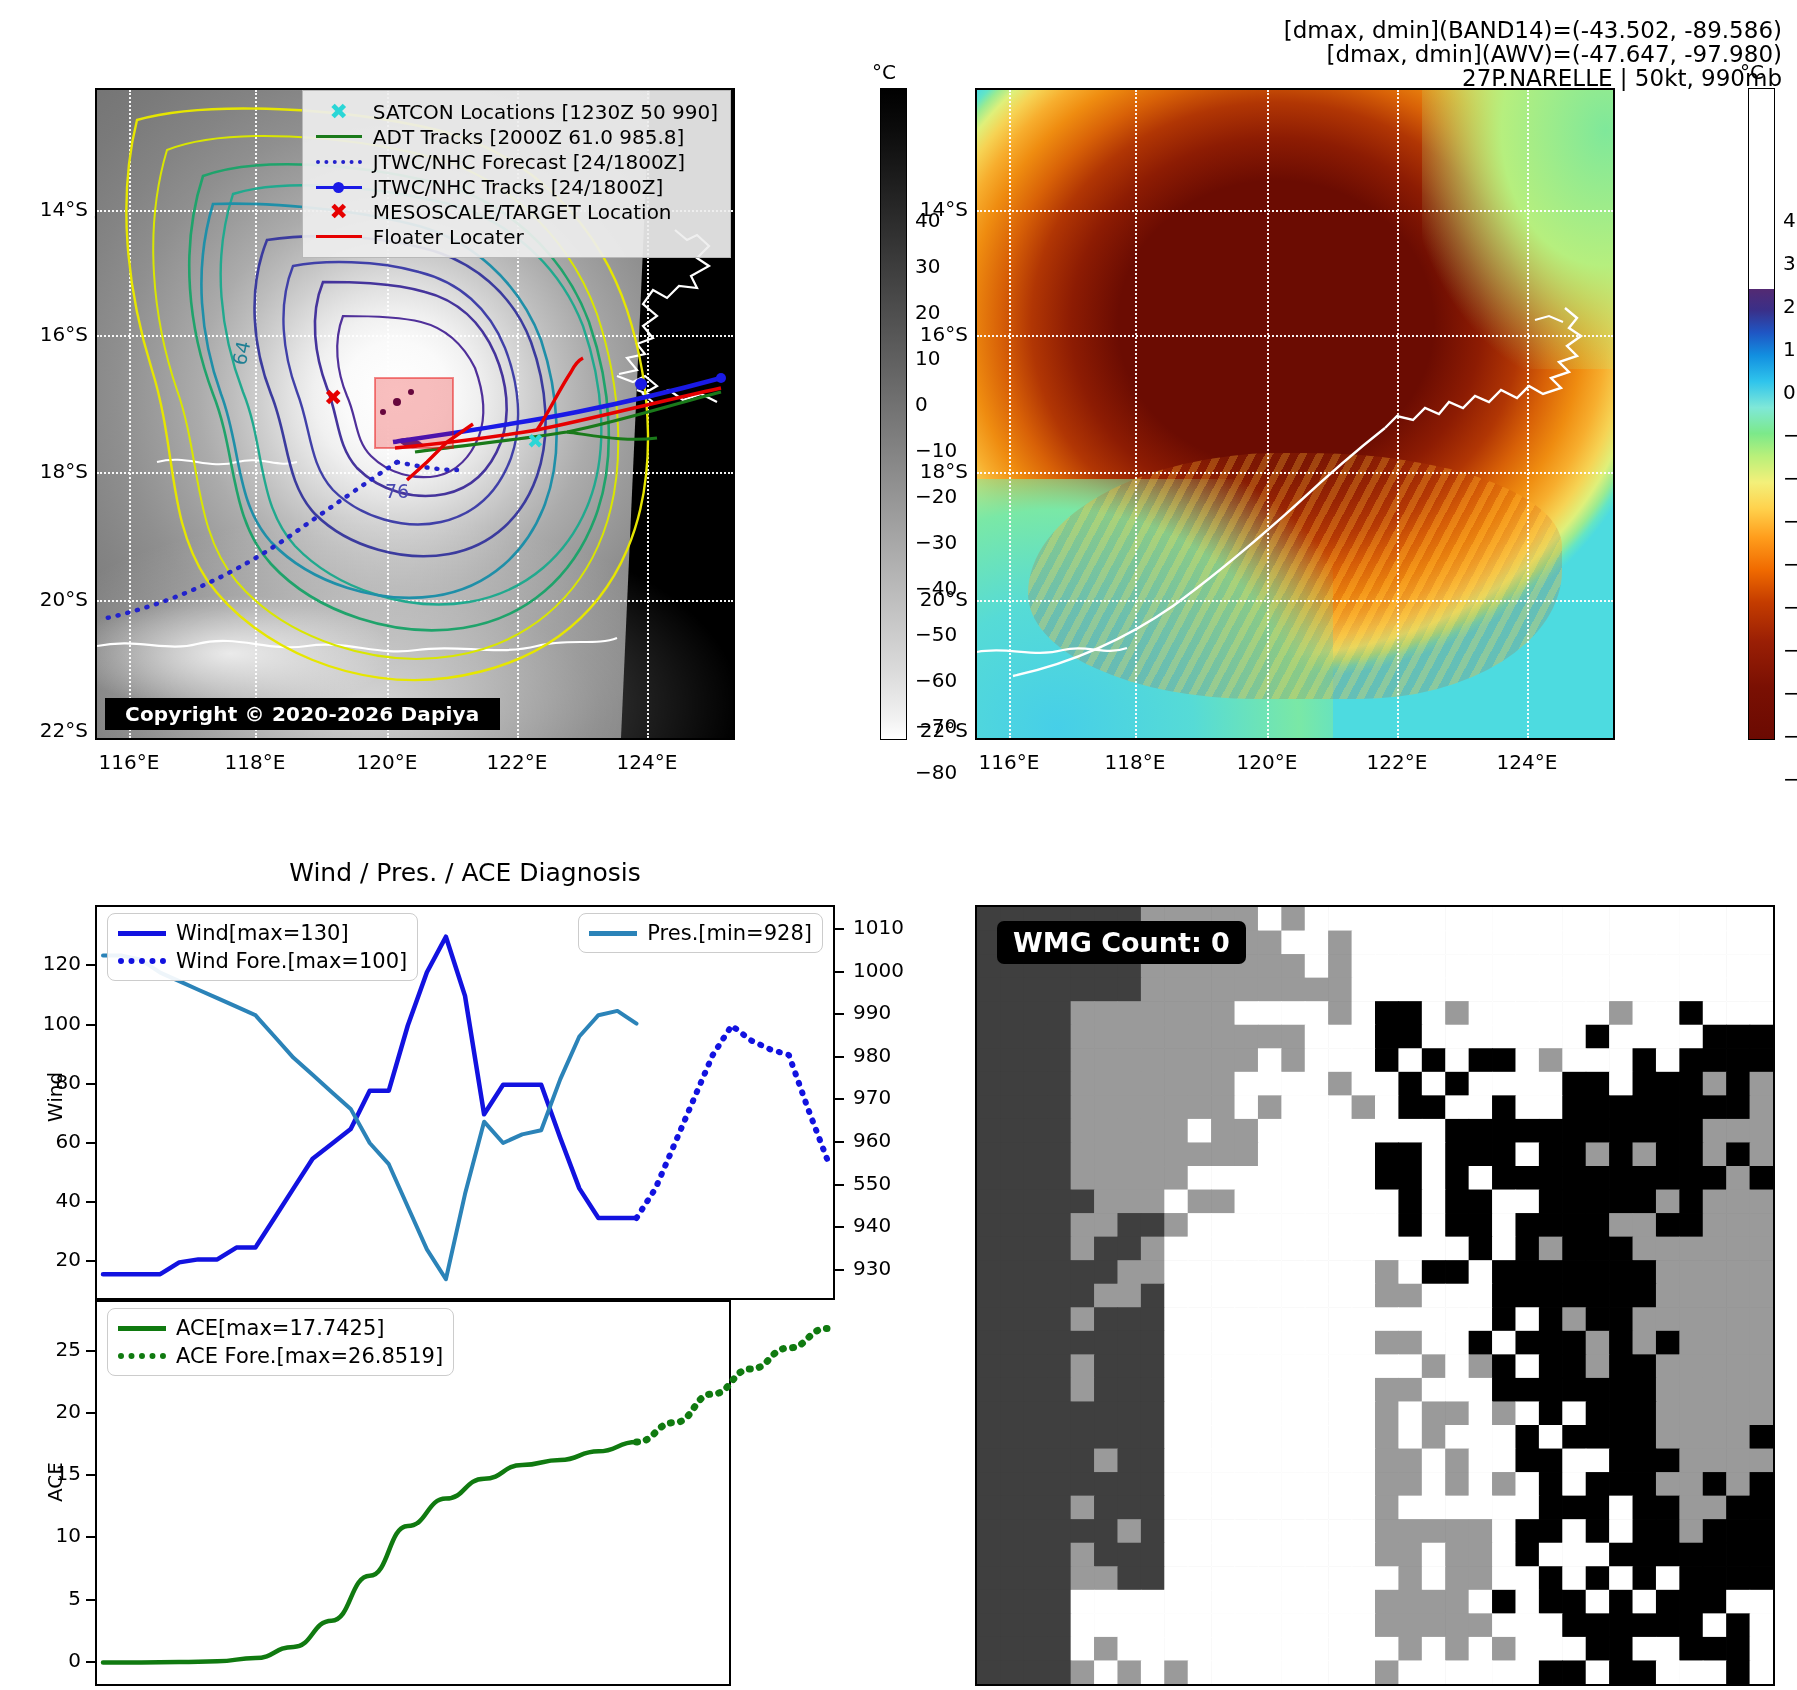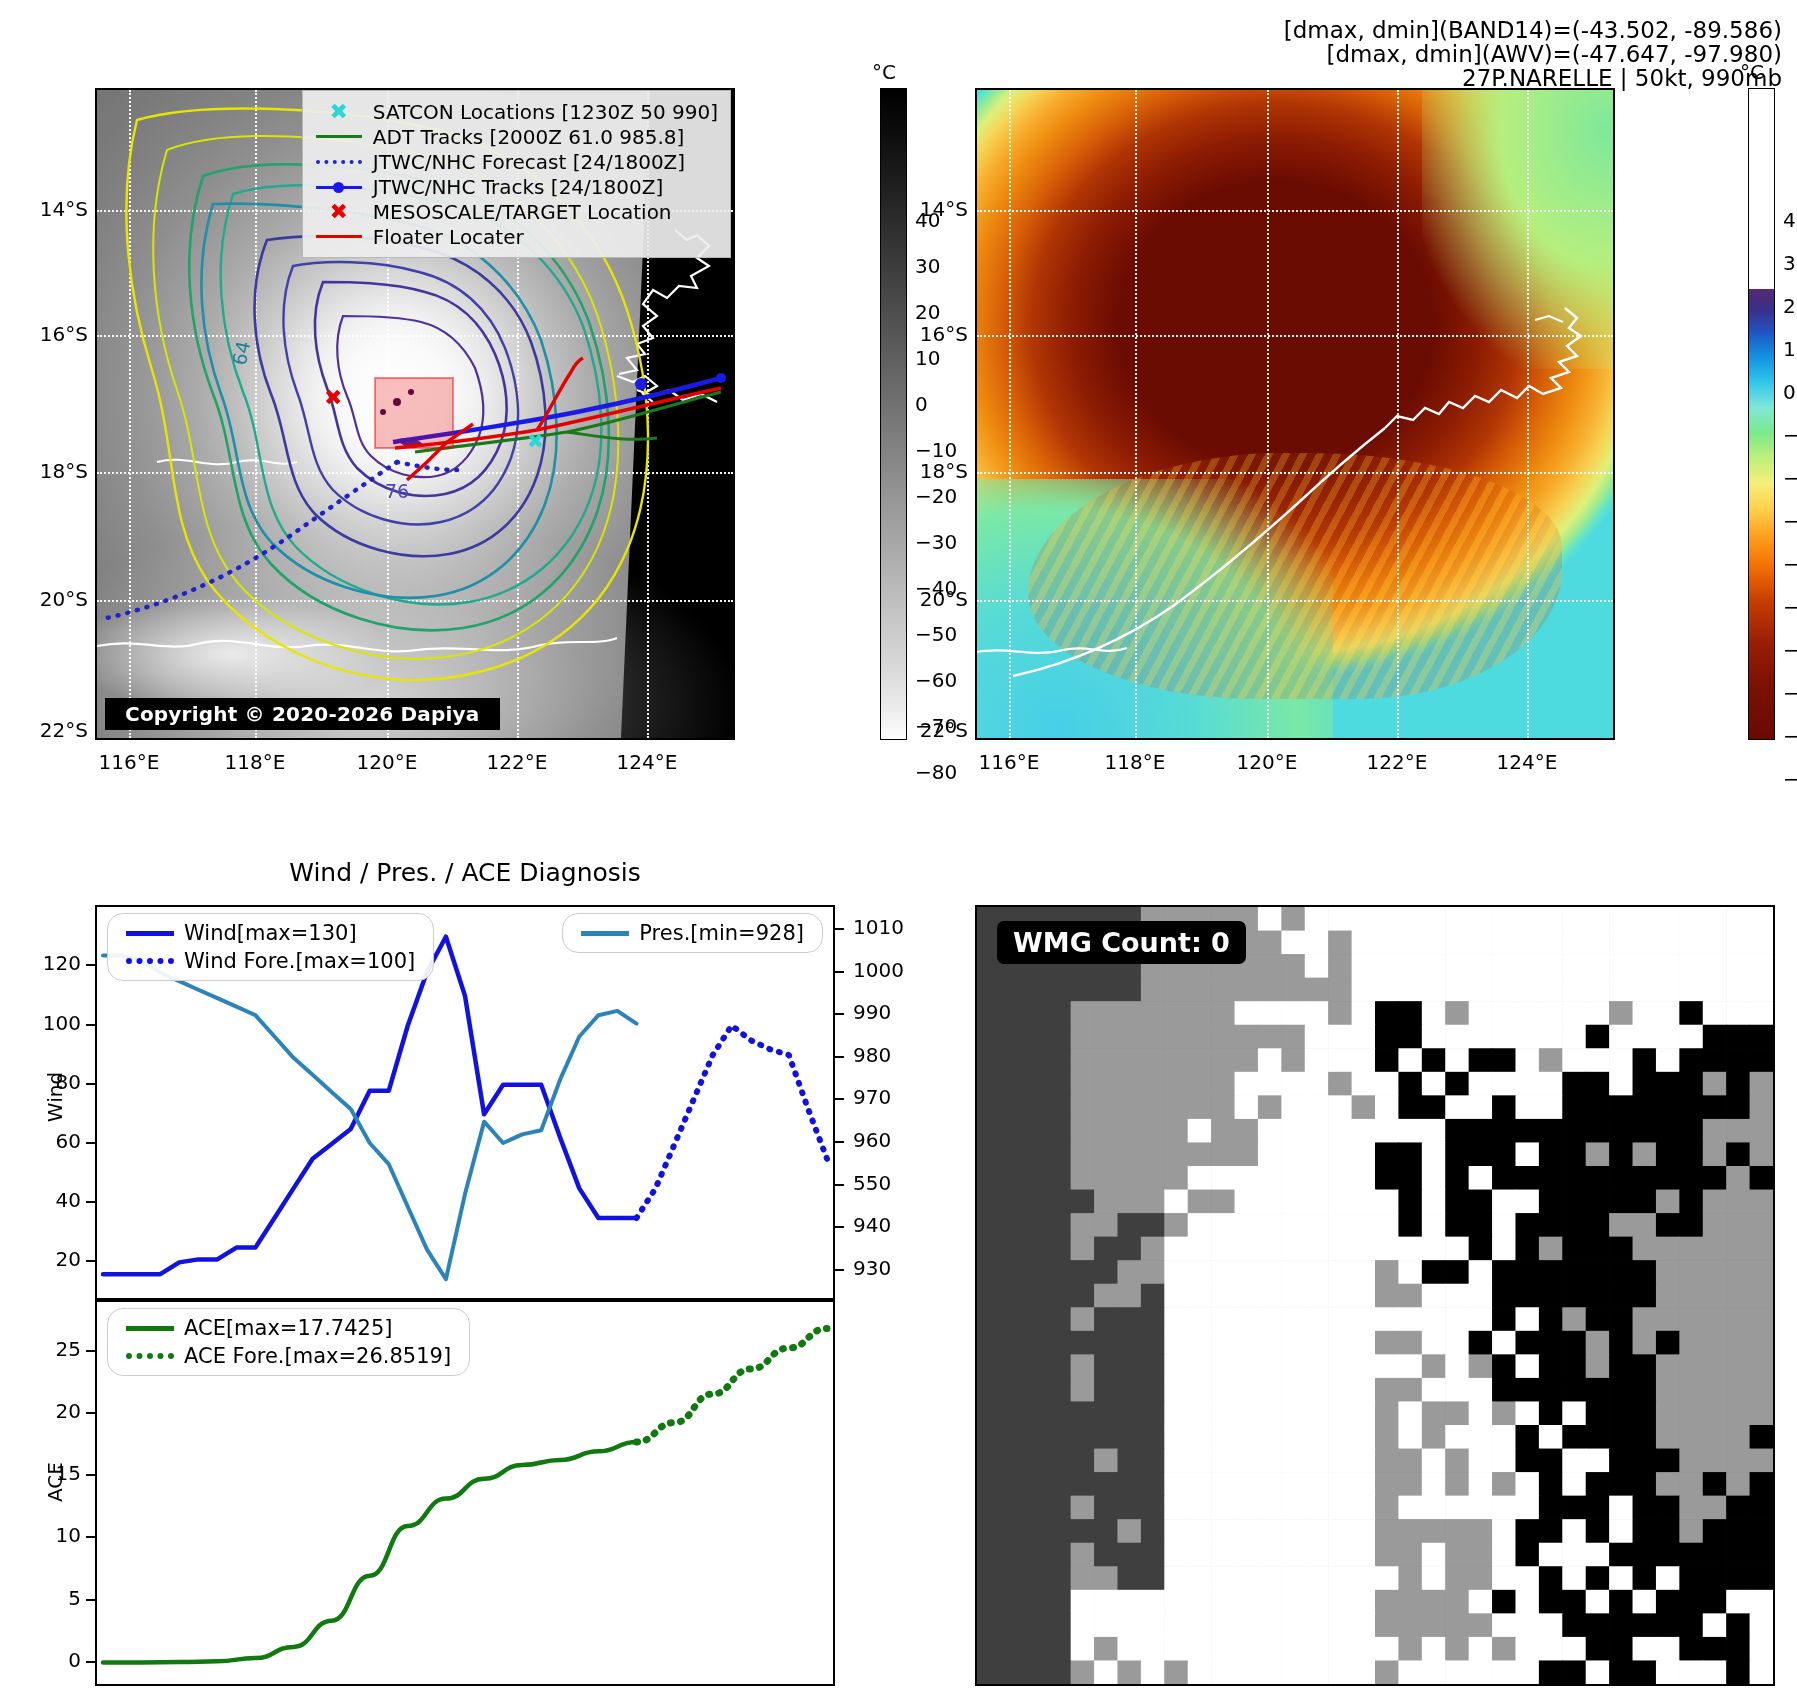--- a/index.html
+++ b/index.html
@@ -74,22 +74,22 @@
     background:radial-gradient(ellipse at 30% 80%, #46cfe8 0%, #56dbd6 35%, #7ae8a6 62%, rgba(154,235,146,0) 85%);}
   .awv-green-edge{position:absolute;right:-4%;top:-3%;width:34%;height:46%;
     background:radial-gradient(ellipse at 85% 20%, #7fe89a 0%, #b6ef7e 40%, rgba(244,218,92,0) 78%);}
   .awv-band{position:absolute;left:8%;bottom:6%;width:84%;height:38%;
     background:repeating-linear-gradient(118deg, rgba(255,170,40,.42) 0 7px, rgba(200,70,6,.22) 7px 15px);
     border-radius:50% 50% 40% 45%/60% 40% 55% 45%;opacity:.85;}
 
   
   #title-wpa{left:95px;top:858px;width:740px;text-align:center;font-size:25px;}
   #chart-wind{left:95px;top:905px;width:740px;height:395px;border:2px solid #000;box-sizing:border-box;background:#fff;position:absolute;}
-  #chart-ace{left:95px;top:1300px;width:740px;height:386px;border:2px solid #000;box-sizing:border-box;background:#fff;position:absolute;}
-  .chartlegend{position:absolute;background:rgba(255,255,255,.92);border:1px solid #cccccc;border-radius:16px;padding:5px 18px;}
+  #chart-ace{left:95px;top:1300px;width:636px;height:386px;border:2px solid #000;box-sizing:border-box;background:#fff;position:absolute;}
+  .chartlegend{position:absolute;background:rgba(255,255,255,.92);border:1px solid #cccccc;border-radius:8px;padding:5px 10px;}
   .chartlegend .row{display:flex;align-items:center;height:28px;}
   .chartlegend .sym{width:52px;flex:0 0 52px;display:flex;align-items:center;margin-right:6px;}
   .chartlegend .txt{font-size:21px;white-space:nowrap;}
   .ln.w-blue{border-top:5px solid #1212e0;width:48px;}
   .ln.w-dotblue{border-top:6px dotted #1212e0;width:48px;}
   .ln.w-pres{border-top:5px solid #2b83b8;width:48px;}
   .ln.w-green{border-top:5px solid #107a10;width:48px;}
   .ln.w-dotgreen{border-top:6px dotted #107a10;width:48px;}
 
   

